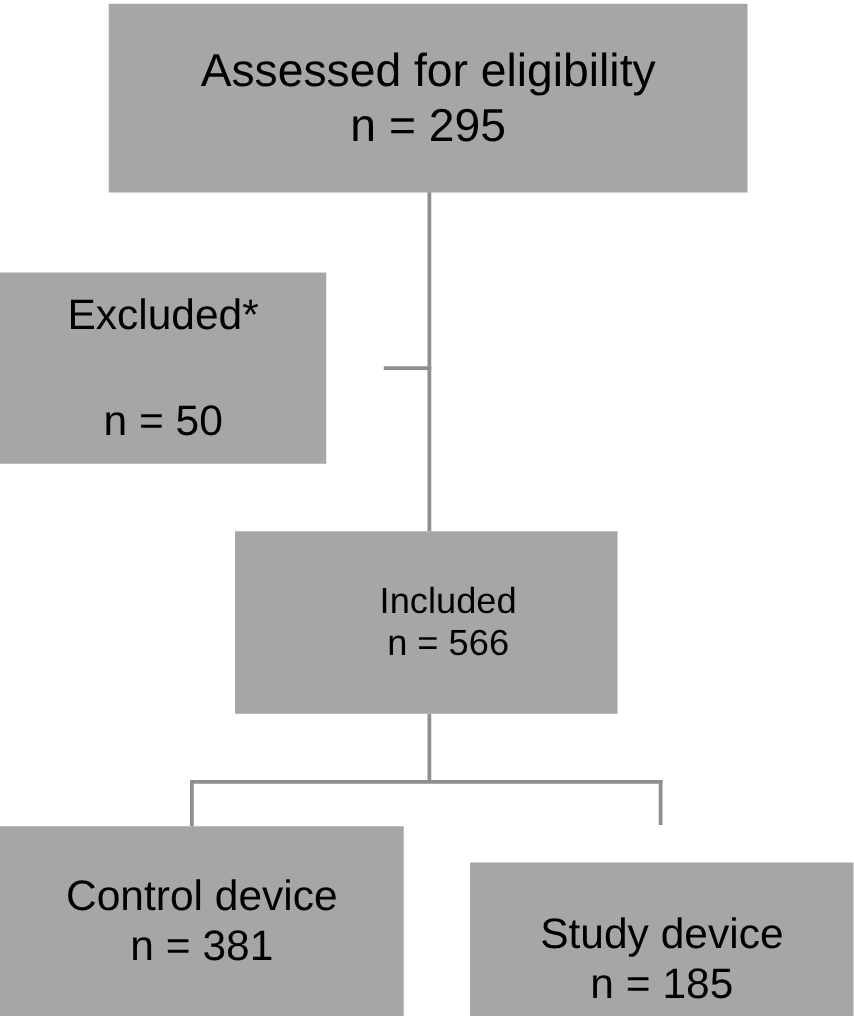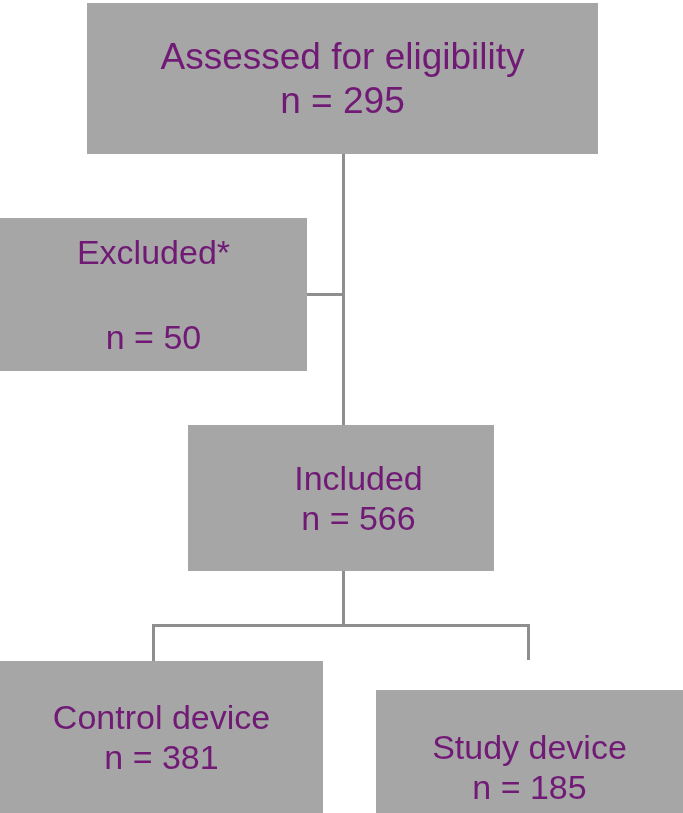--- a/index.html
+++ b/index.html
@@ -14,21 +14,21 @@
   #flow-canvas {
     position: relative;
     width: 683px;
     height: 813px;
     background: #ffffff;
     overflow: hidden;
   }
   .node-box {
     position: absolute;
     background: #a6a6a6;
-    color: #701a75;
+    color: #000000;
     display: flex;
     flex-direction: column;
     align-items: center;
     justify-content: center;
     text-align: center;
     font-family: "Liberation Sans", sans-serif;
     font-weight: 400;
     line-height: 1.18;
     box-sizing: border-box;
     -webkit-font-smoothing: antialiased;
@@ -41,27 +41,27 @@
     display: block;
     white-space: nowrap;
   }
 
   
   #node-assessed {
     left: 87px;  top: 3px;   width: 511px; height: 151px;
     font-size: 37px;
   }
   #node-excluded {
-    left: 0px;   top: 218px; width: 307px; height: 153px;
+    left: 0px;   top: 218px; width: 261px; height: 153px;
     font-size: 34px;
     gap: 44px;
   }
   #node-included {
     left: 188px; top: 425px; width: 306px; height: 146px;
-    font-size: 34px;
+    font-size: 29px;
     padding-left: 35px;
   }
   #node-control {
     left: 0px;   top: 661px; width: 323px; height: 152px;
     font-size: 34px;
   }
   #node-study {
     left: 376px; top: 690px; width: 307px; height: 154px;
     font-size: 34px;
   }

